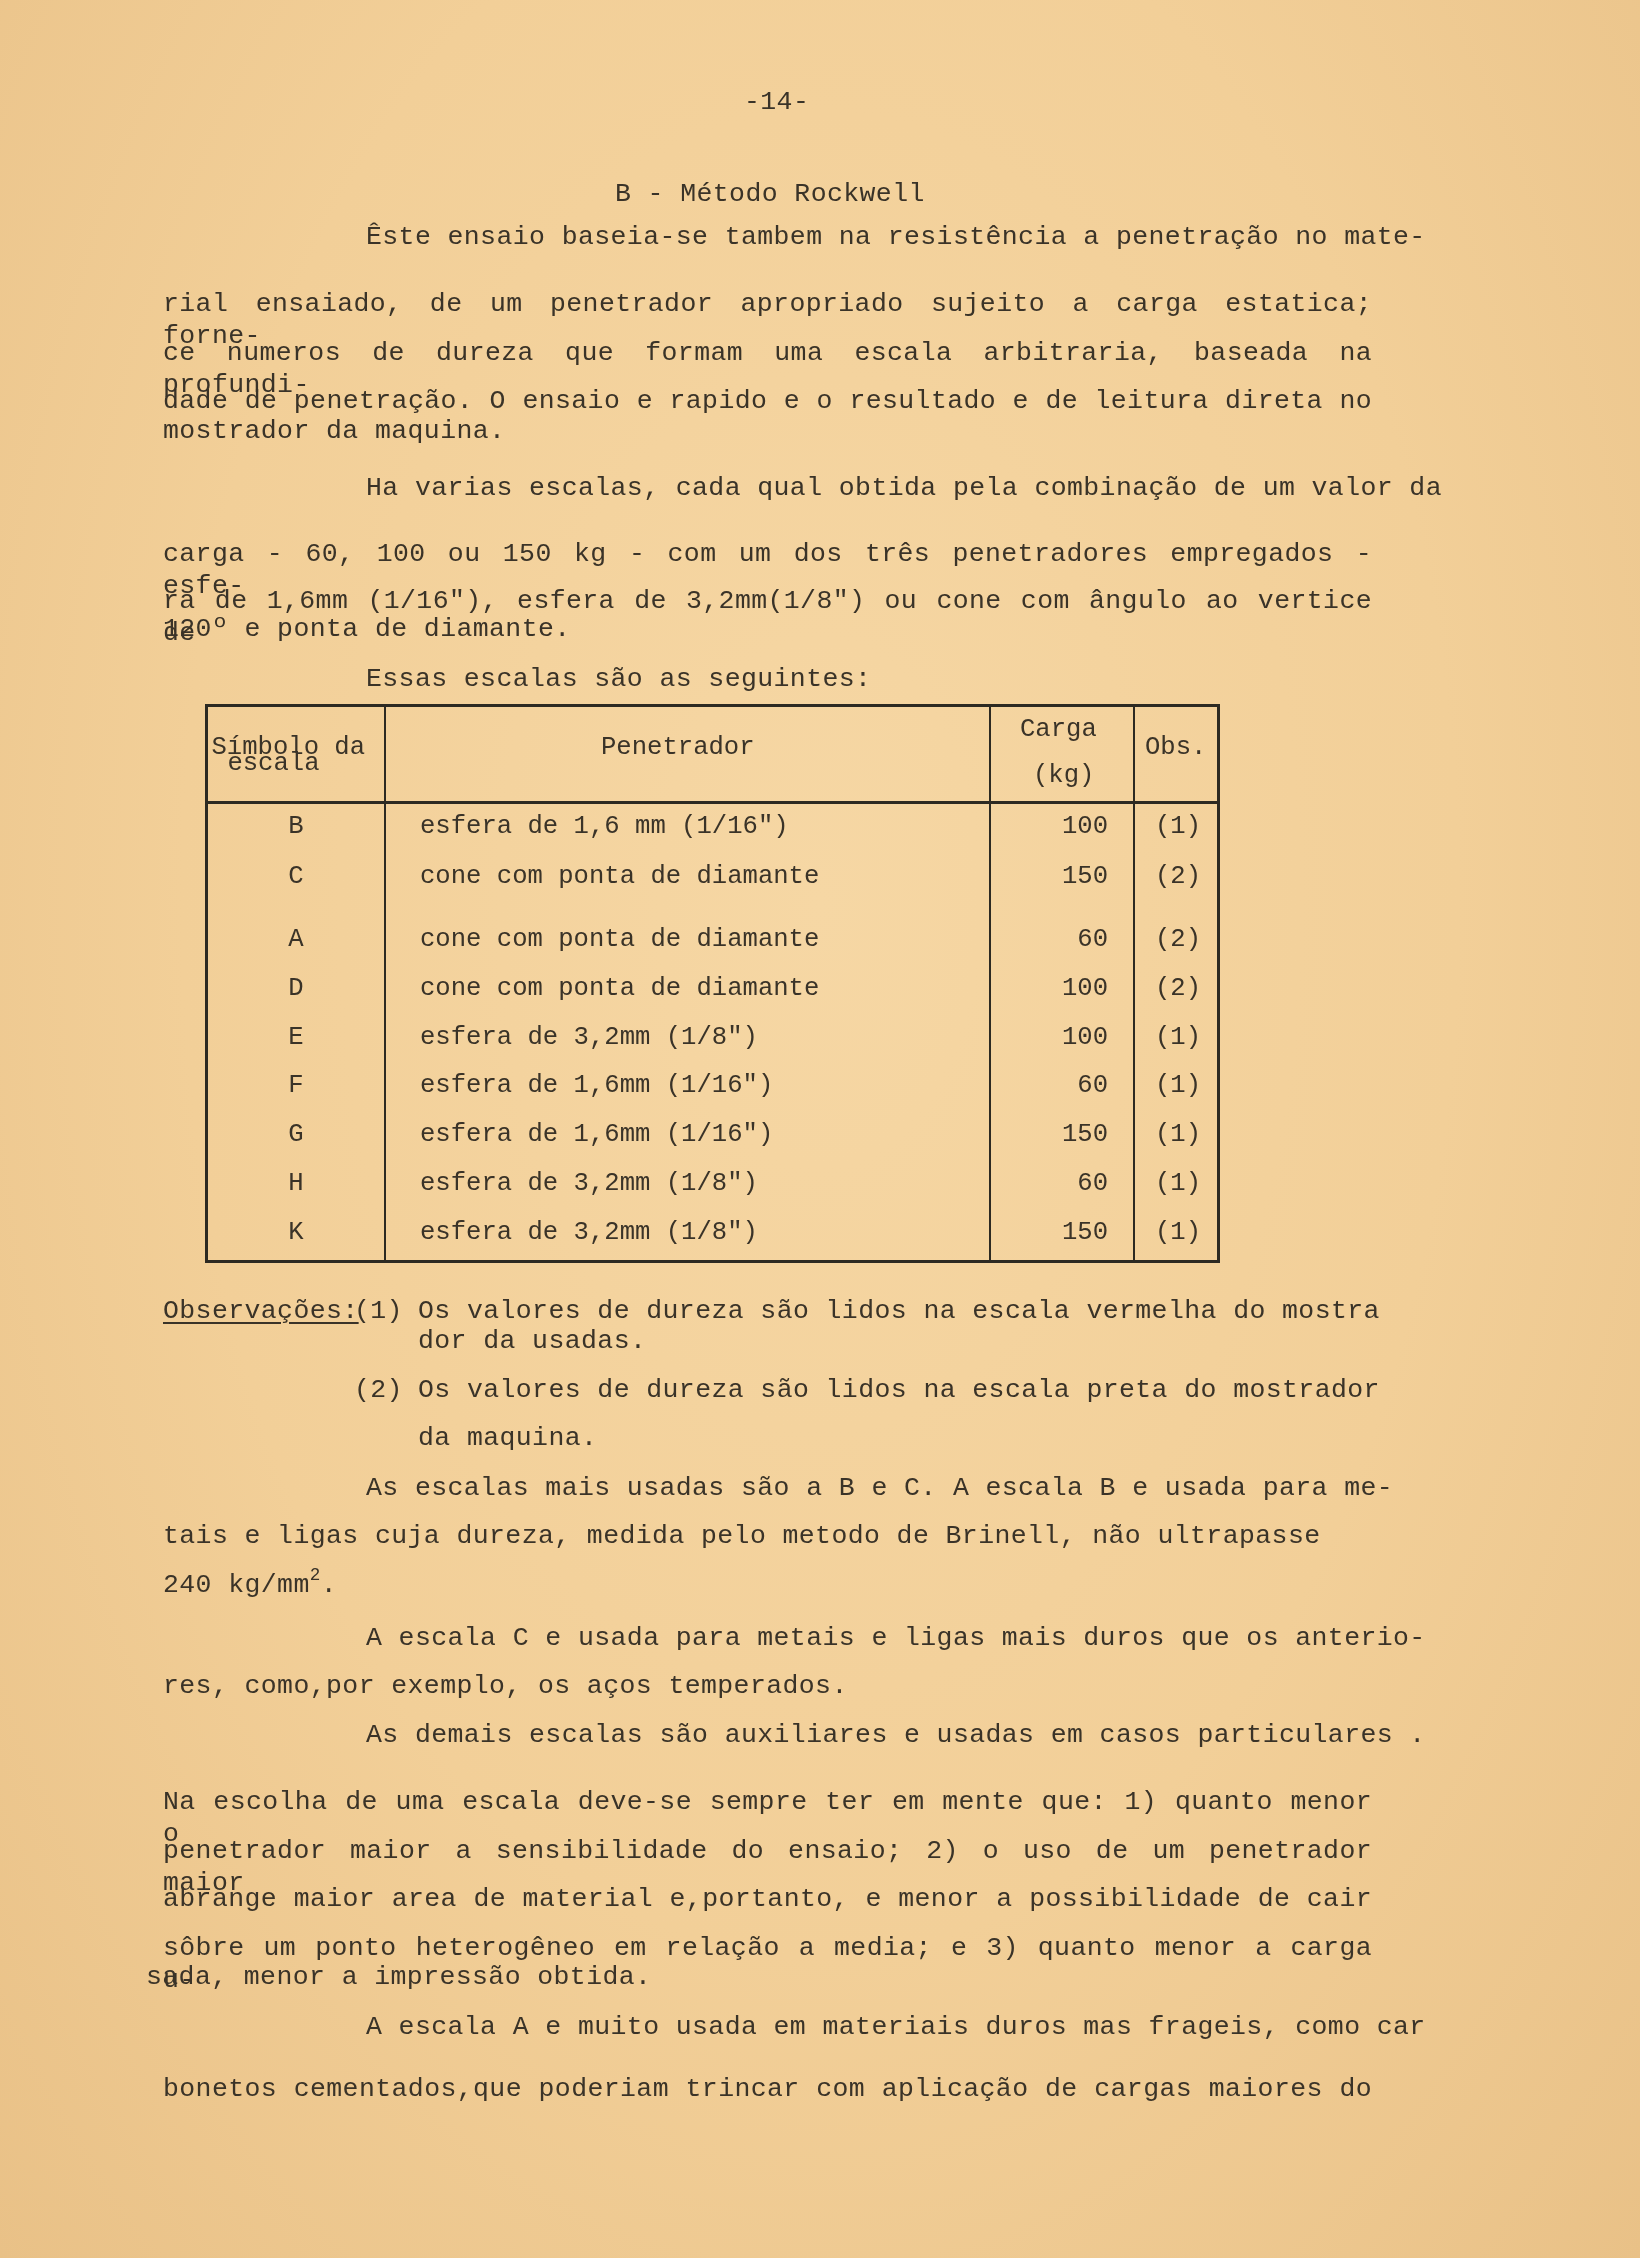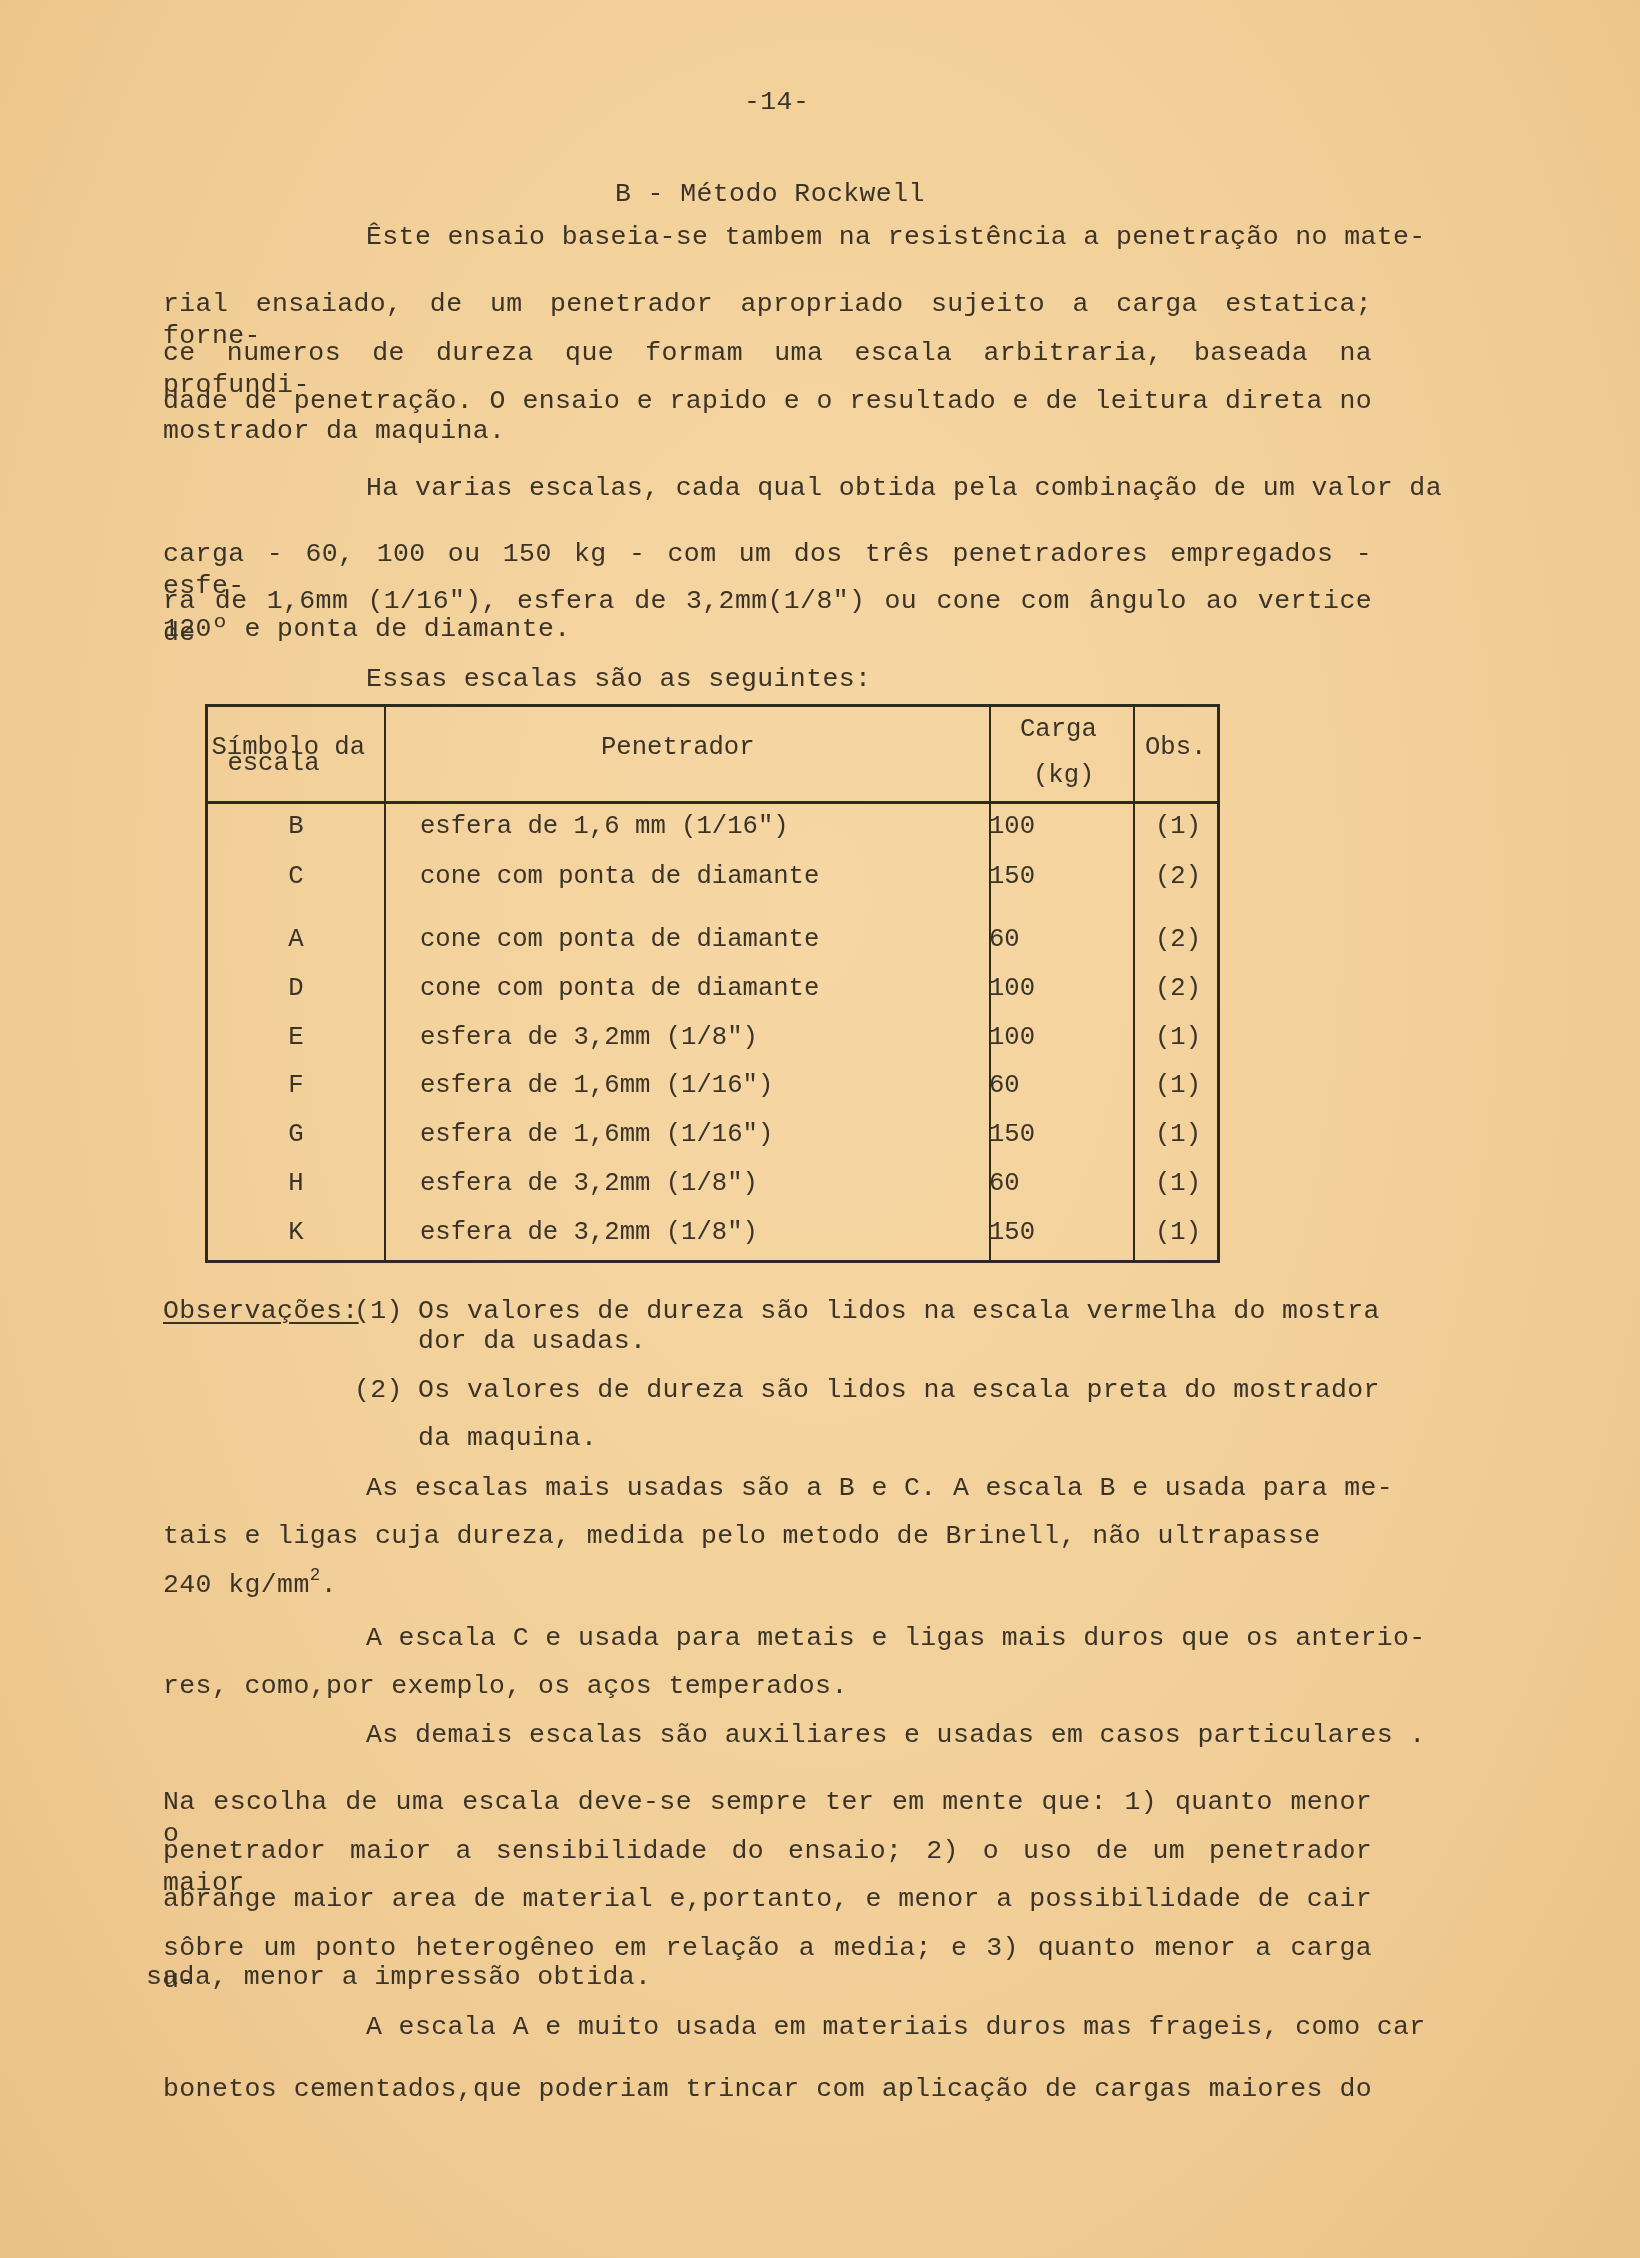--- a/index.html
+++ b/index.html
@@ -24,21 +24,21 @@
 
   
   .tbl {
     position: absolute; left: 205px; top: 704px; width: 1015px; height: 559px;
     border: 3.5px solid #2d2a22; box-sizing: border-box;
   }
   .tbl .vline { position: absolute; top: 0; bottom: 0; width: 1.8px; background: #2d2a22; }
   .tbl .hline { position: absolute; left: 0; right: 0; top: 94px; height: 2.6px; background: #2d2a22; }
   .cell { position: absolute; font-size: 25.6px; line-height: 32px; white-space: pre; }
   .center { text-align: center; }
-  .right { text-align: left; }
+  .right { text-align: right; }
 </style>
 </head>
 <body>
 
 <div class="page">
 
   <div class="line pagenum">-14-</div>
   <div class="line title">B - Método Rockwell</div>
 
   <div class="line indent" style="top:221px">Êste ensaio baseia-se tambem na resistência a penetração no mate-</div>

